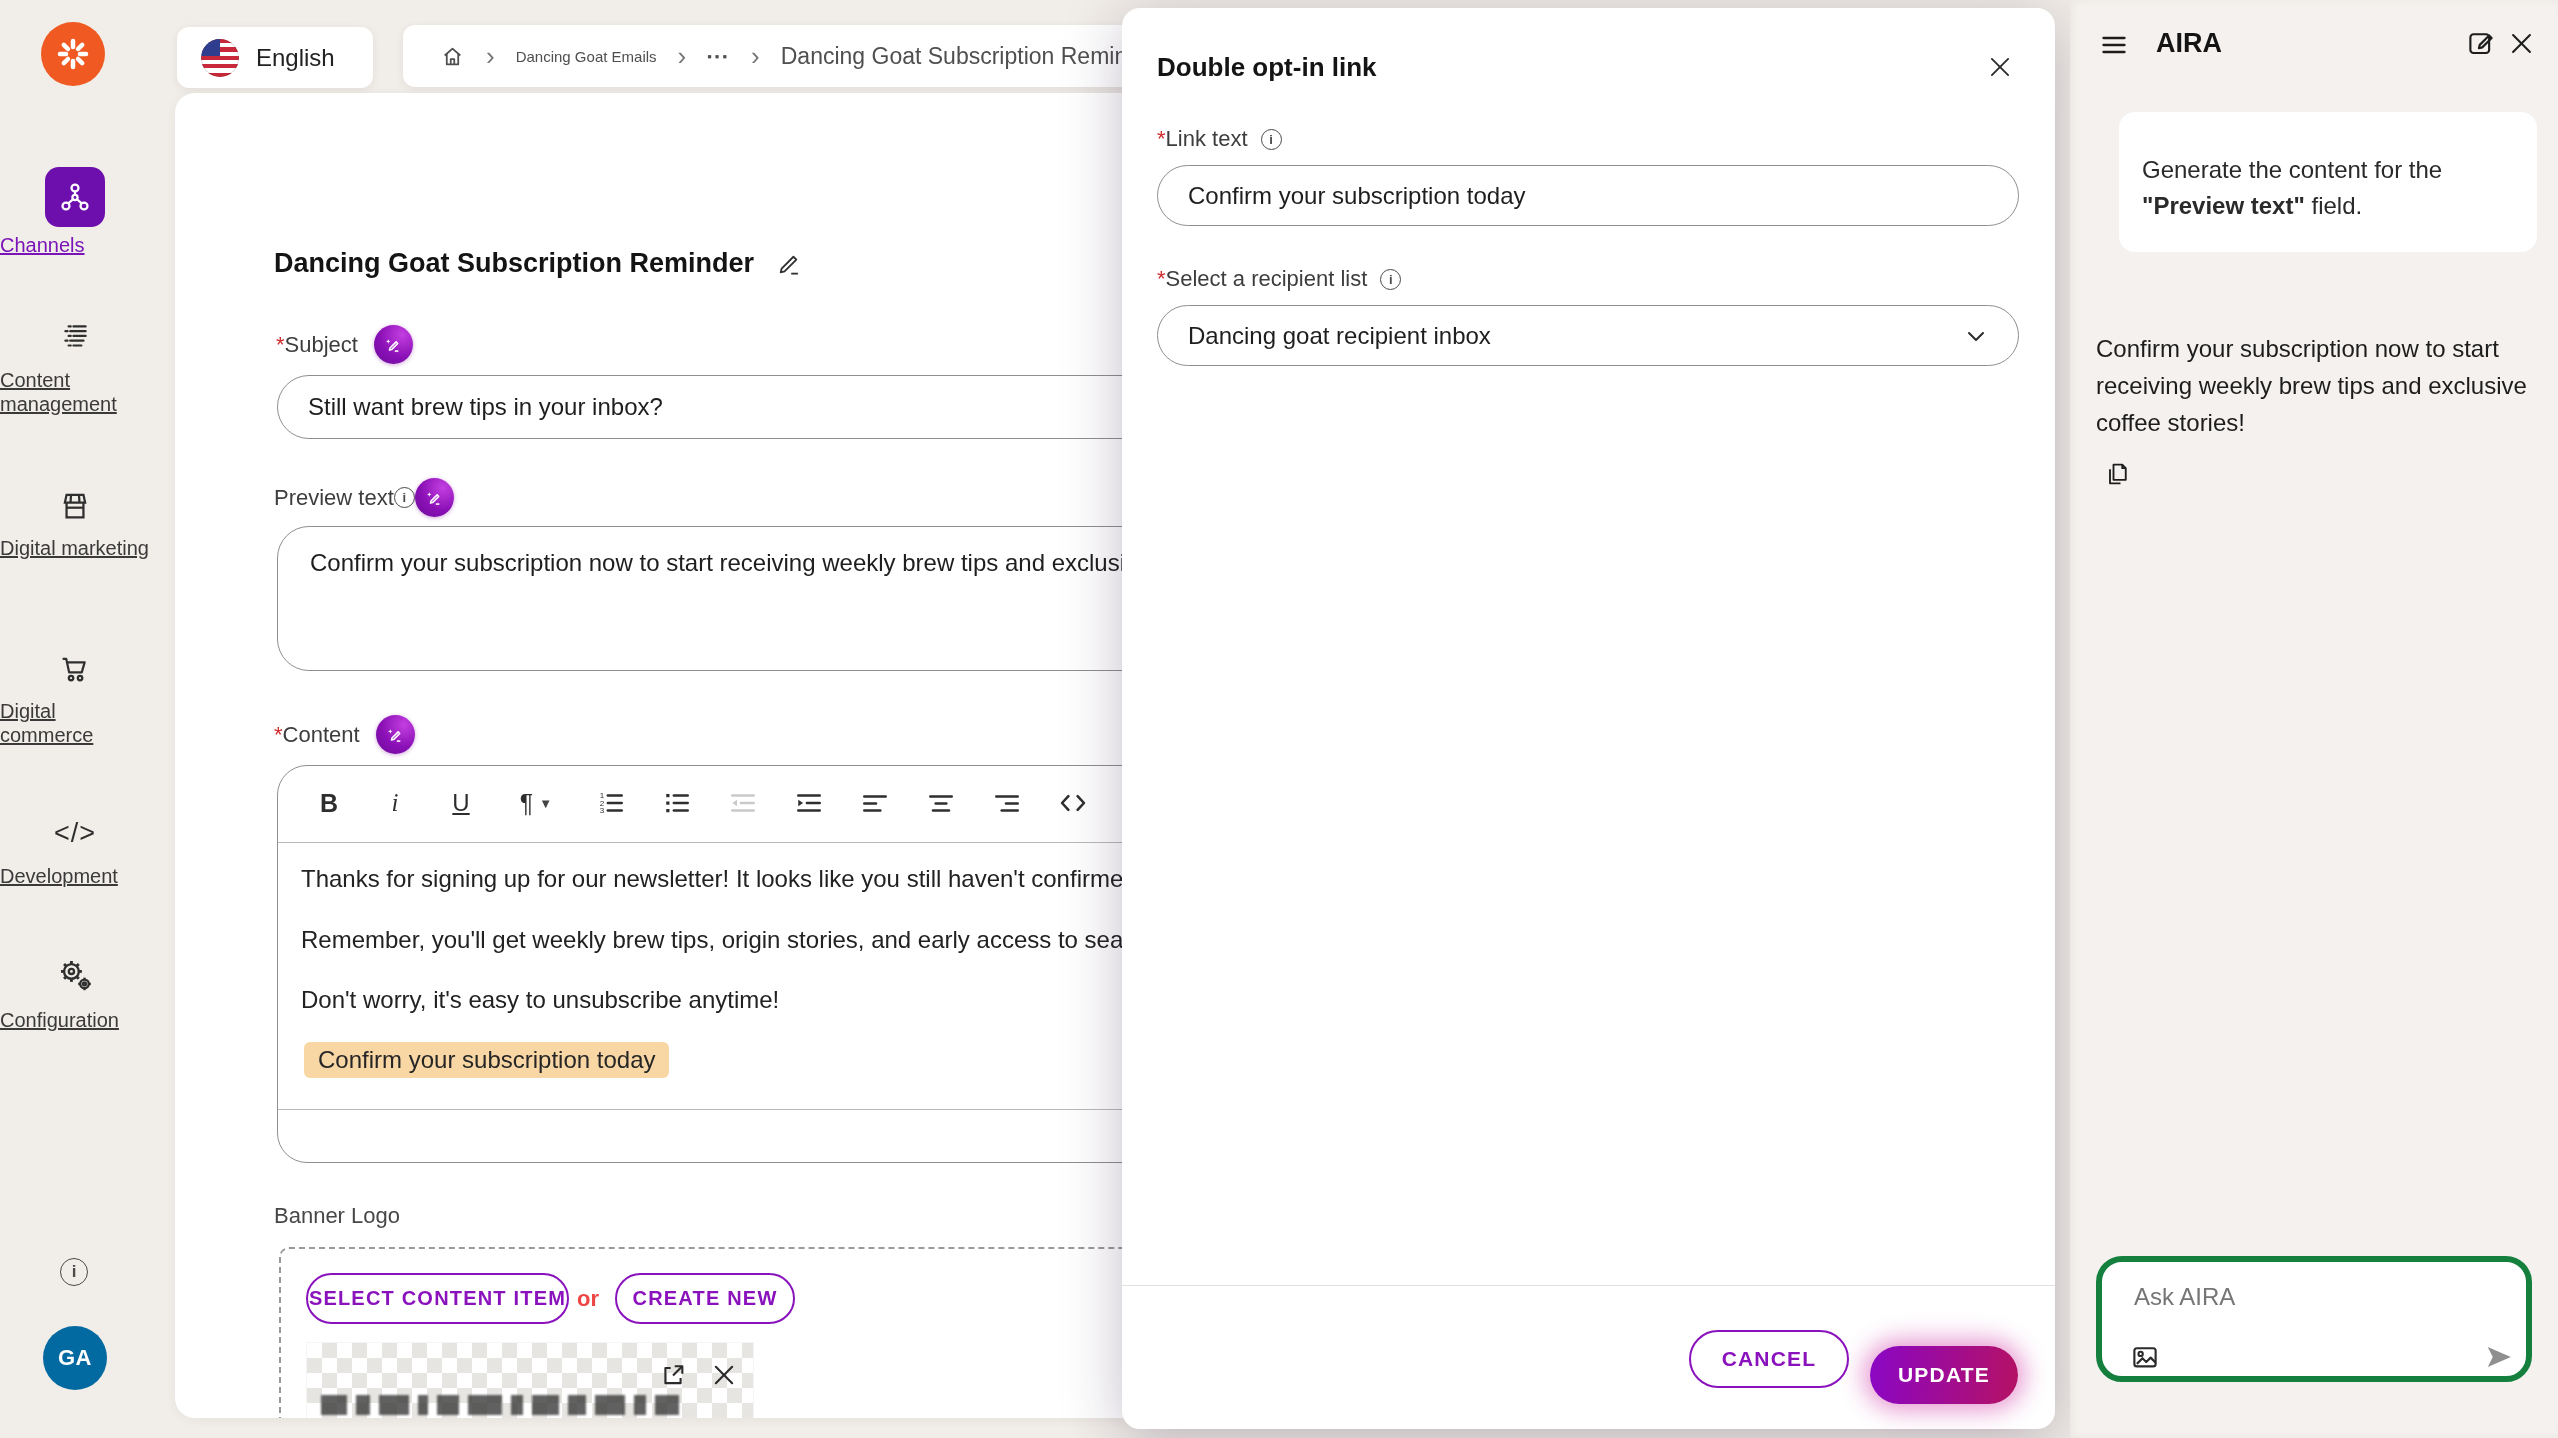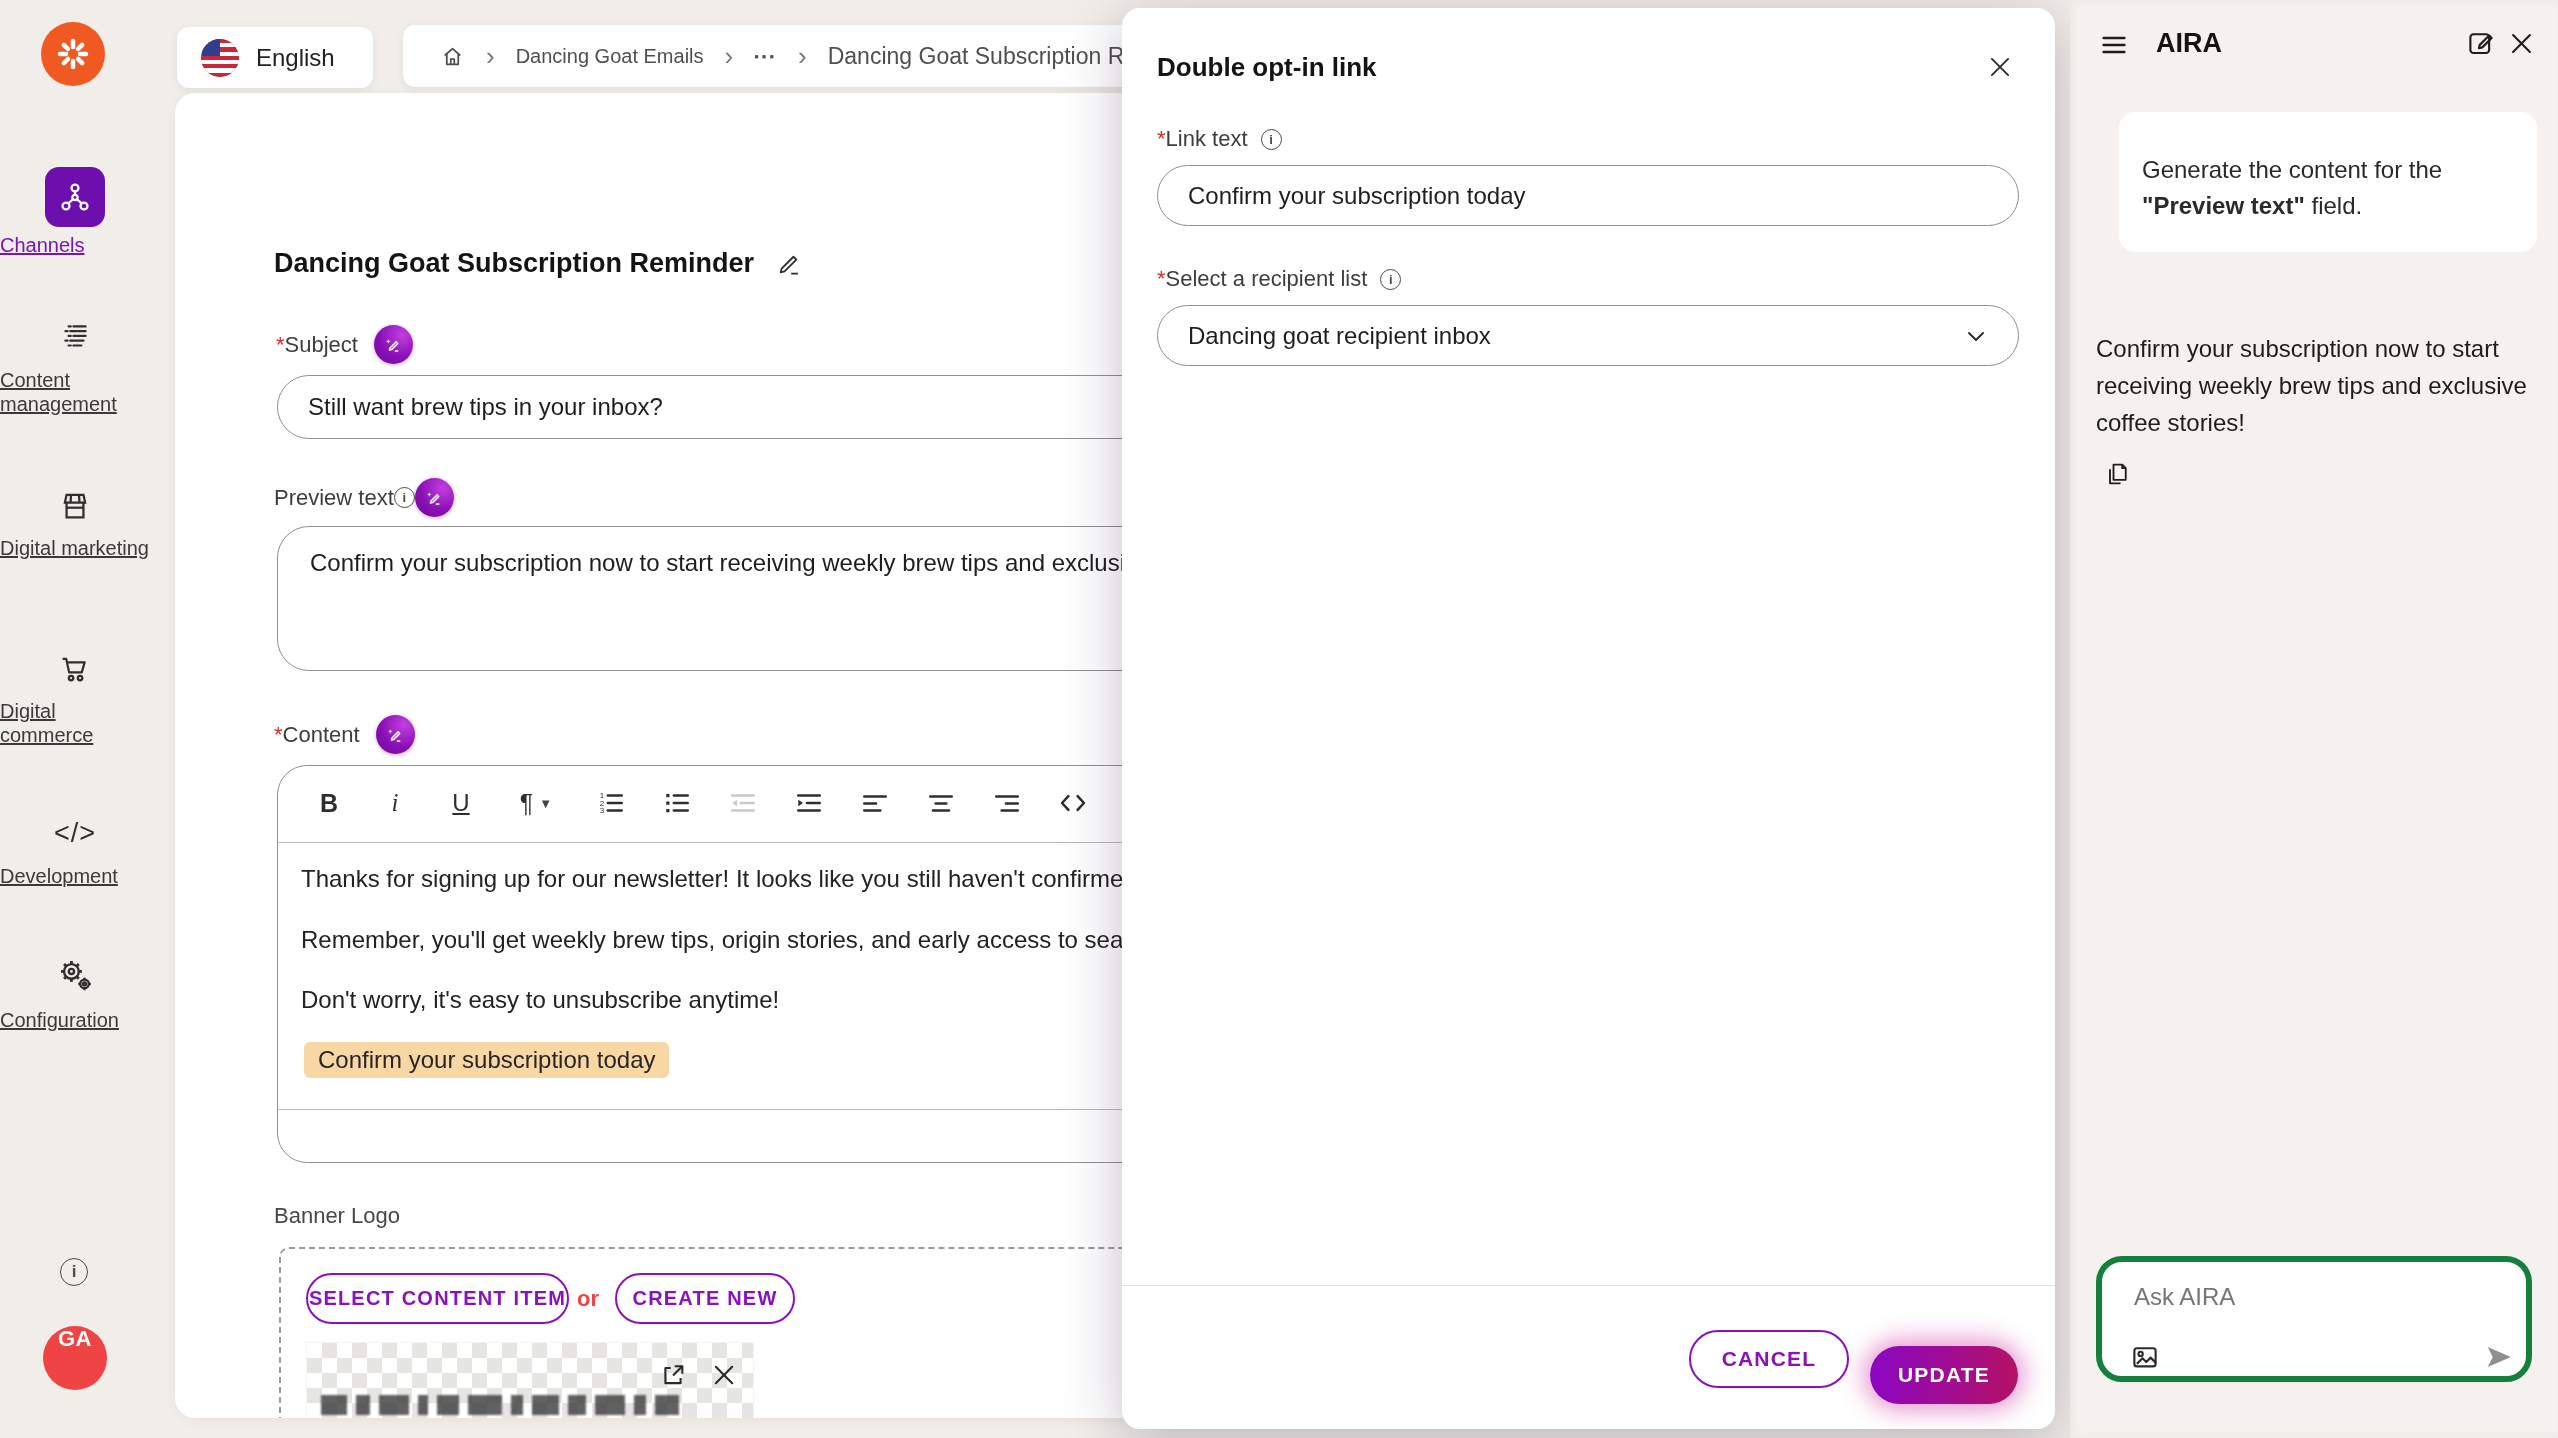--- a/index.html
+++ b/index.html
@@ -166,41 +166,41 @@
       </g>
     </svg>
   </span>
 </div>
 <div class="abs navlabel" style="top:1008px;">Configuration</div>
 
 <div class="abs" style="left:60px;top:1258px;">
   <span class="info-i" style="width:28px;height:28px;font-size:17px;">i</span>
 </div>
 
-<div class="abs" style="left:43px;top:1326px;width:64px;height:64px;border-radius:50%;background:#ef4444;display:flex;justify-content:center;">
+<div class="abs" style="left:43px;top:1326px;width:64px;height:64px;border-radius:50%;background:#0369a1;display:flex;align-items:center;justify-content:center;">
   <span style="color:#fff;font-weight:bold;font-size:22px;letter-spacing:.5px;">GA</span>
 </div>
 
 <div class="abs shadowpill row" style="left:177px;top:27px;width:196px;height:61px;gap:17px;padding-left:24px;box-sizing:border-box;">
   <span style="width:38px;height:38px;border-radius:50%;overflow:hidden;position:relative;flex:0 0 auto;background:repeating-linear-gradient(#c8283a 0 4.2px,#fff 4.2px 8.4px);box-shadow:inset 0 0 0 1px rgba(0,0,0,.12);">
     <span style="position:absolute;left:0;top:0;width:19px;height:17px;background:#2f3d8f;"></span>
   </span>
   <span style="font-size:24px;color:#222;">English</span>
 </div>
 
 <div class="abs shadowpill row" style="left:403px;top:25px;width:1640px;height:62px;gap:21px;padding-left:37px;box-sizing:border-box;overflow:hidden;">
   <span>
     <svg width="25" height="25" viewBox="0 0 24 24" fill="none" stroke="#4f4f4f" stroke-width="1.7" stroke-linejoin="round">
       <path d="M4.5,11 L12,4.5 L19.5,11"></path>
       <path d="M6.5,9.5 V19.5 H17.5 V9.5"></path>
       <path d="M10.3,19.5 V14.5 H13.7 V19.5"></path>
     </svg>
   </span>
   <span class="chev">›</span>
-  <span style="font-size:20px;color:#4f4f4f;white-space:nowrap;">Dancing Goat Emails</span>
+  <span style="font-size:15px;color:#4f4f4f;white-space:nowrap;">Dancing Goat Emails</span>
   <span class="chev">›</span>
   <span style="font-size:13px;color:#4f4f4f;letter-spacing:3px;">▪▪▪</span>
   <span class="chev">›</span>
   <span style="font-size:23px;color:#4f4f4f;white-space:nowrap;">Dancing Goat Subscription Reminder</span>
 </div>
 
 <div class="abs" style="left:175px;top:93px;width:1875px;height:1325px;background:#fff;border-radius:20px;box-shadow:0 2px 12px rgba(70,60,50,.06);overflow:hidden;">
 
   <div class="abs row" style="left:99px;top:155px;gap:22px;">
     <span style="font-size:27px;font-weight:bold;color:#141414;">Dancing Goat Subscription Reminder</span>

